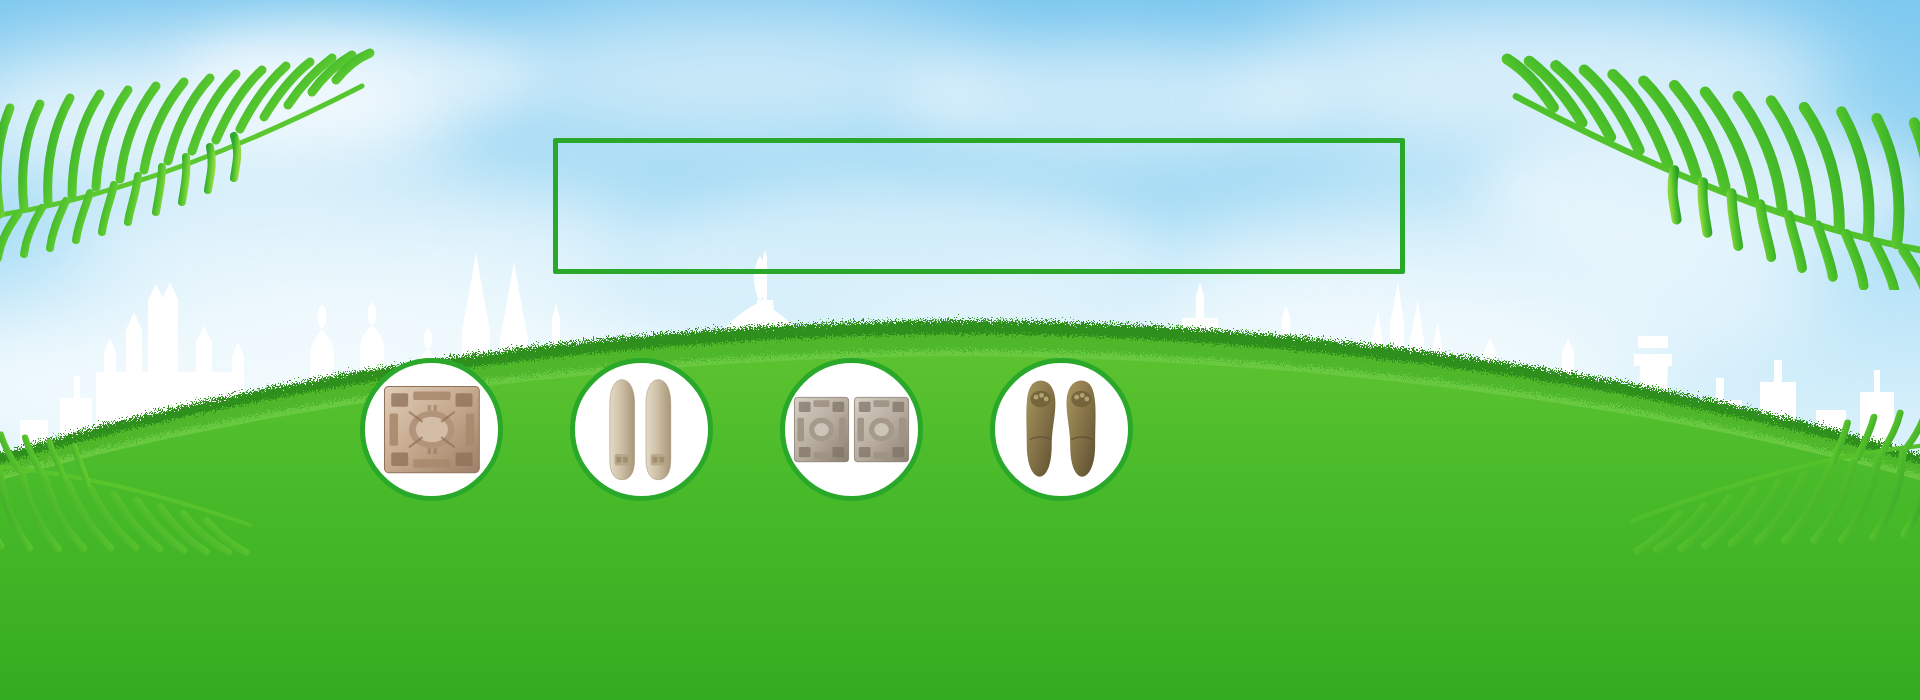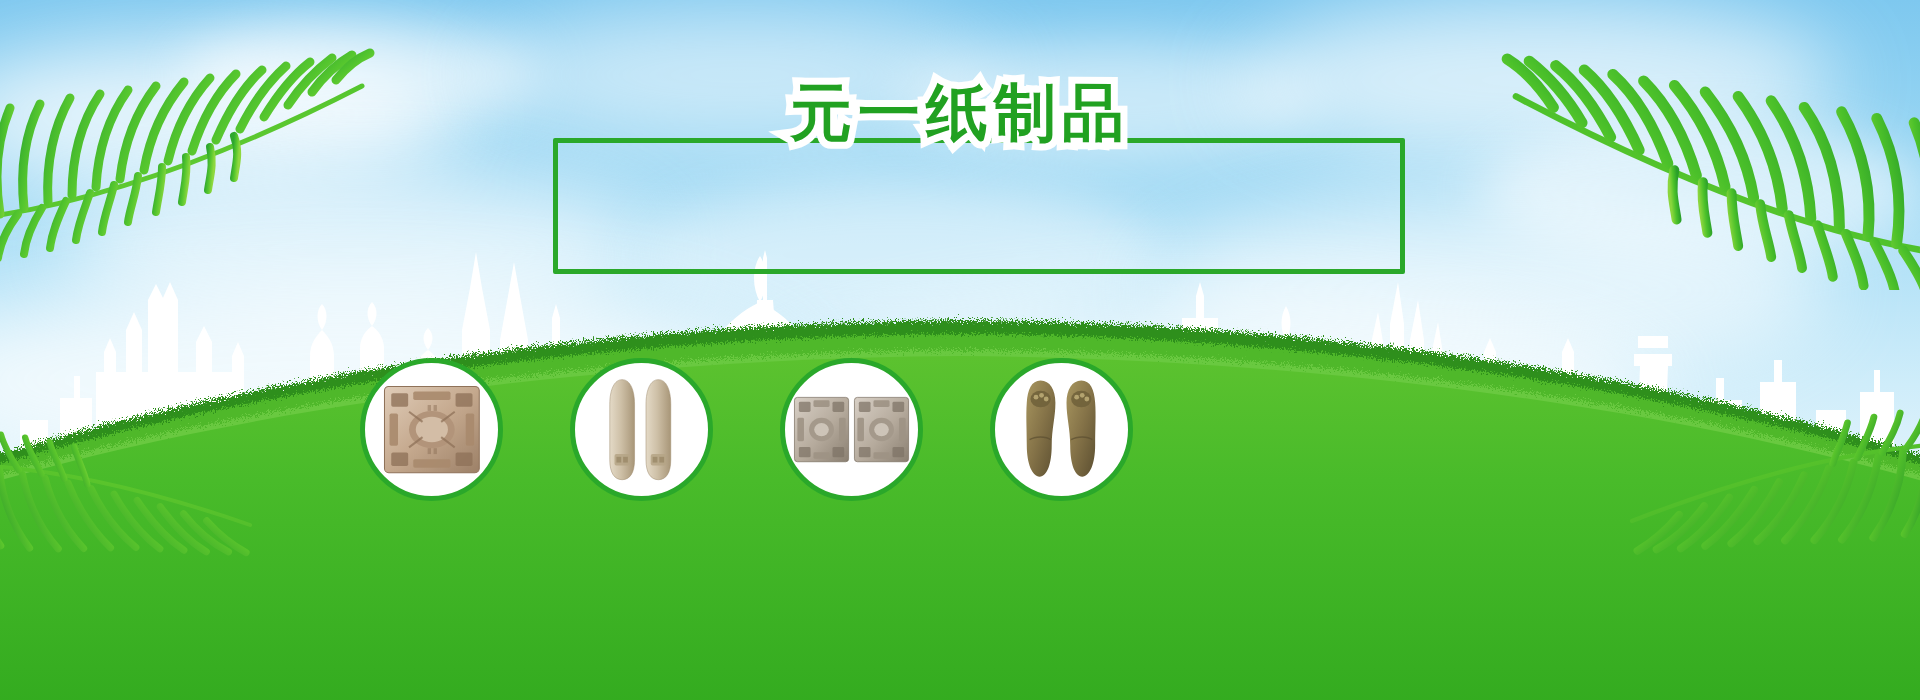--- a/index.html
+++ b/index.html
@@ -379,23 +379,20 @@
           <path d="M138,219 C132,238 126,252 124,268"></path>
           <path d="M166,209 C162,228 156,242 154,258"></path>
         </g>
       </g>
     </svg>
   </div>
 
   <div class="textblock">
     <div class="frame"></div>
 
-    <div class="headline1">
-      <span class="inner">元一纸制品</span>
-    </div>
 
 
   <div style="position: absolute; left: 776px; top: 130px; width: 368px; height: 22px; background: transparent; box-shadow: none;"></div>
     </div>
 
   <div class="circles">
 
     <div class="pcircle" style="left:360px;top:358px;width:143px;height:143px;">
       <div class="shot">
         <svg viewBox="0 0 120 110" width="100%" height="100%" preserveAspectRatio="xMidYMid meet">

